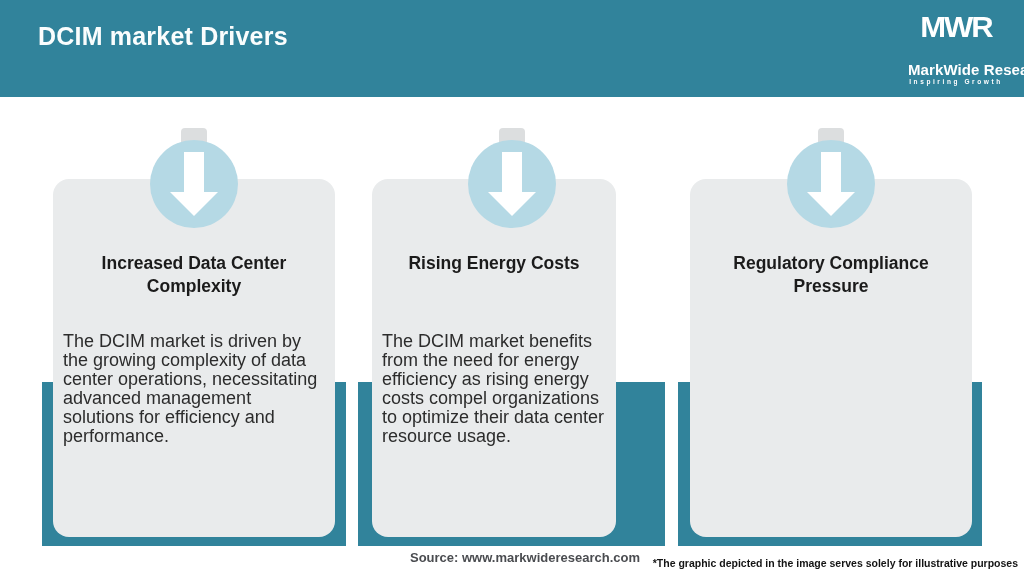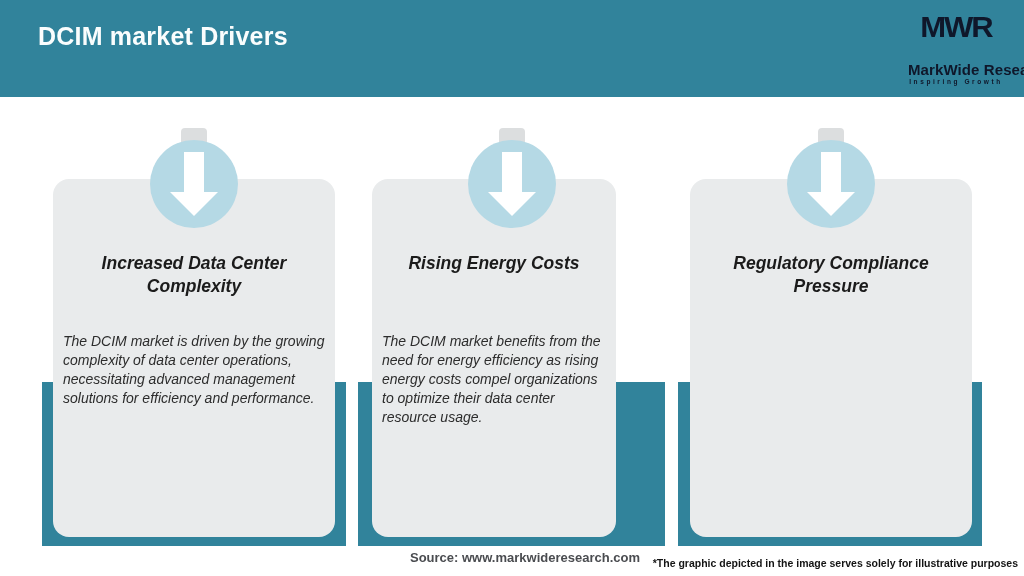--- a/index.html
+++ b/index.html
@@ -35,21 +35,21 @@
     font-weight: 700;
     color: #fafdfd;
     letter-spacing: 0.2px;
   }
   .logo {
     position: absolute;
     right: 20px;
     top: 11px;
     width: 96px;
     text-align: center;
-    color: #0f172a;
+    color: #ffffff;
     line-height: 1;
   }
   .logo-mwr {
     font-size: 31px;
     font-weight: 700;
     letter-spacing: -2px;
     transform: scaleY(0.98);
   }
   .logo-name {
     margin-top: 20px;
@@ -81,39 +81,38 @@
   
   .card {
     position: absolute;
     top: 179px;
     height: 358px;
     background: #e9ebec;
     border-radius: 16px;
     box-sizing: border-box;
     padding: 73px 10px 8px 10px;
     z-index: 2;
-    font-style: italic;
   }
   .c1.card { left: 53px;  width: 282px; }
   .c2.card { left: 372px; width: 244px; }
   .c3.card { left: 690px; width: 282px; }
   .card-title {
     margin: 0;
     height: 80px;
     box-sizing: border-box;
     font-size: 17.5px;
     font-weight: 700;
     line-height: 1.32;
     text-align: center;
     color: #1b1b1b;
     padding: 0 14px;
   }
   .card-desc {
     margin: 0;
-    font-size: 14px;
+    font-size: 18px;
     line-height: 19px;
     color: #2c2c2c;
     text-align: left;
   }
 
   
   .arrow-stub {
     position: absolute;
     top: 128px;
     width: 26px;

